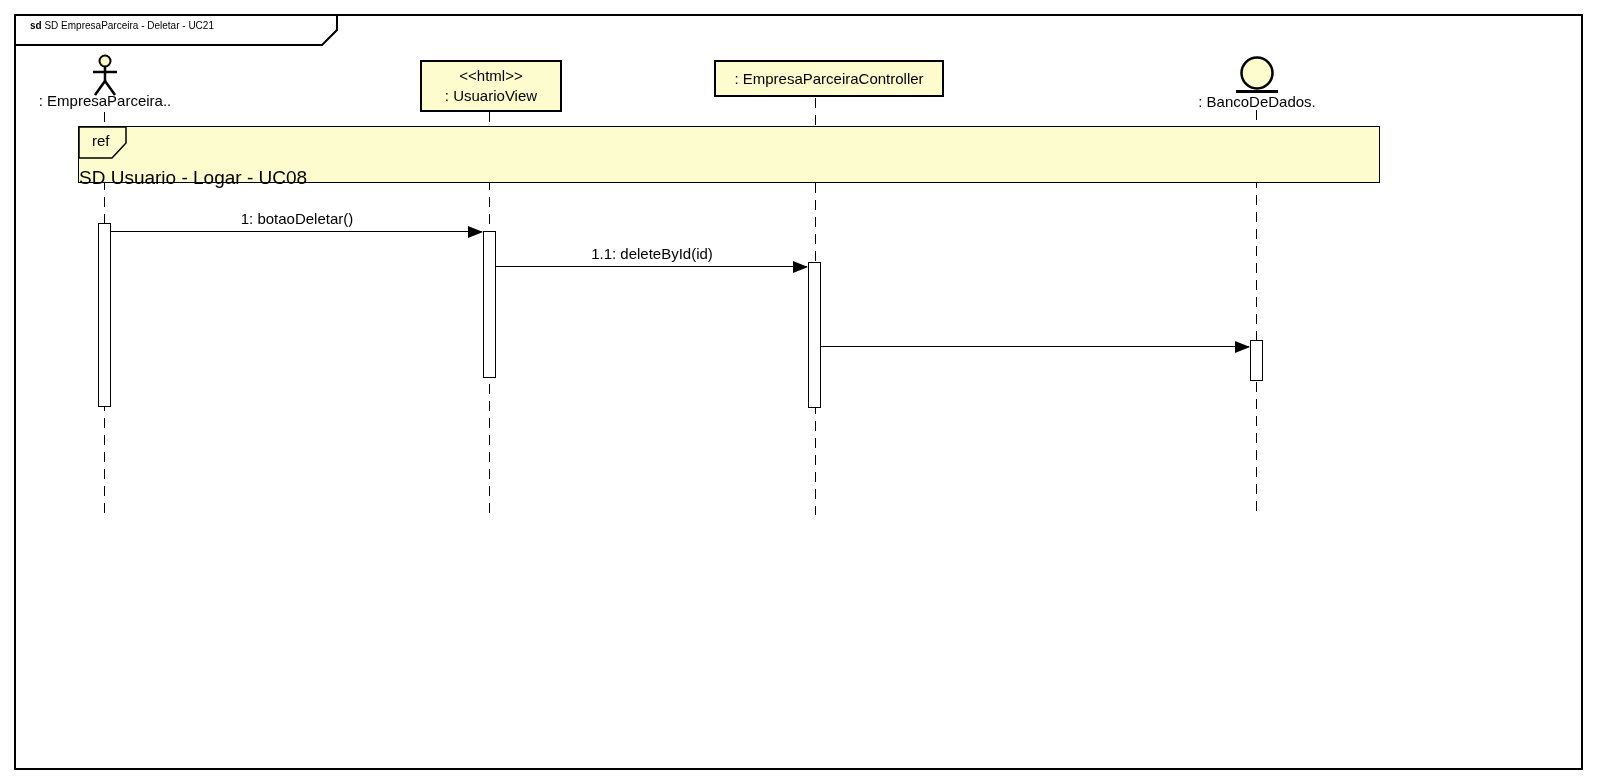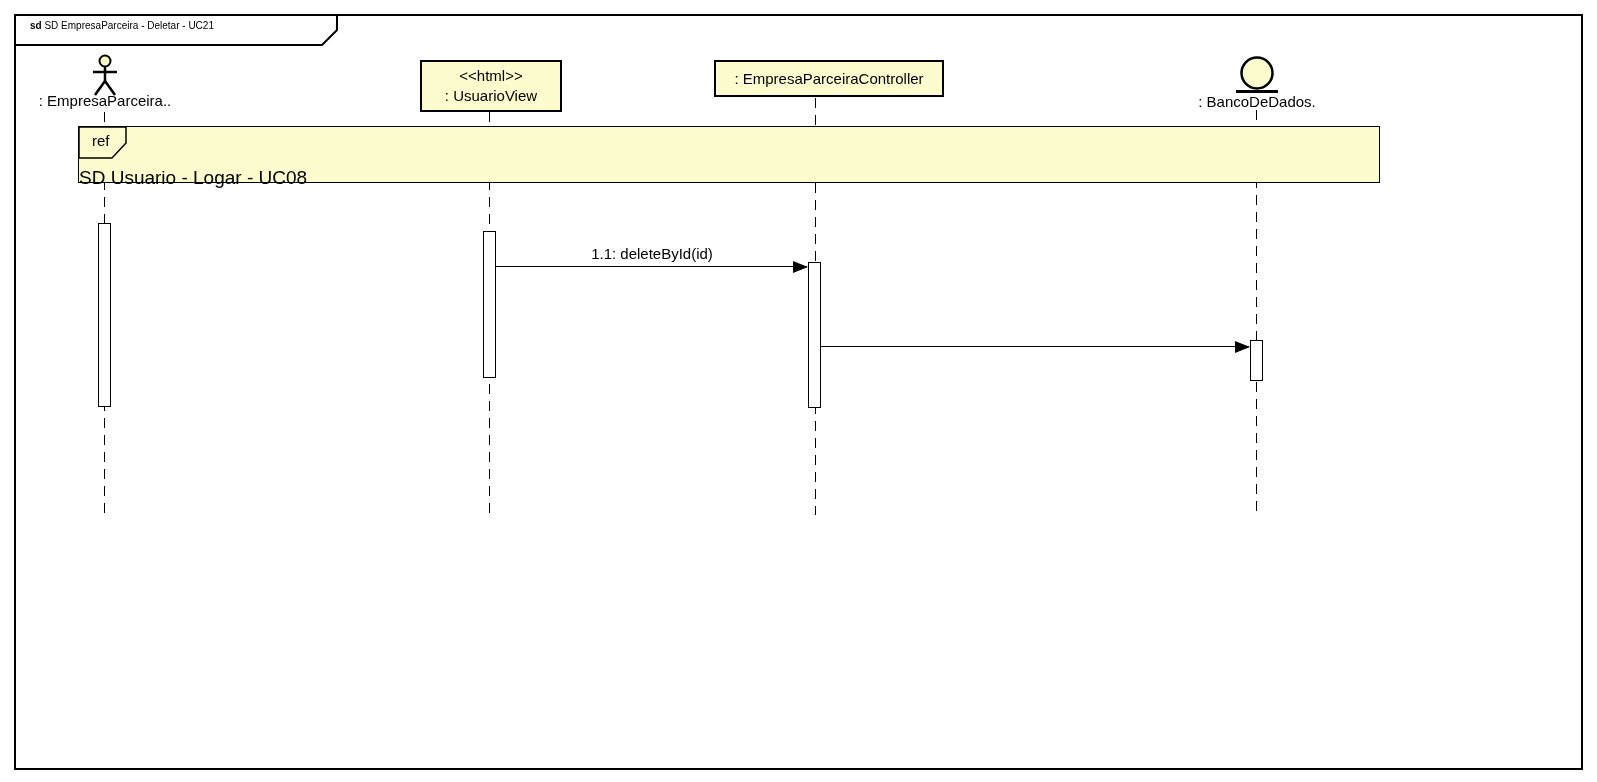--- a/index.html
+++ b/index.html
@@ -88,20 +88,25 @@
     </svg>
     <div class="ref-op">ref</div>
     <div class="ref-label">SD Usuario - Logar - UC08</div>
   </div>
 
   <div class="activation" style="left:98px;  top:223px; height:184px;"></div>
   <div class="activation" style="left:483px; top:231px; height:147px;"></div>
   <div class="activation" style="left:808px; top:262px; height:146px;"></div>
   <div class="activation" style="left:1250px; top:340px; height:41px;"></div>
 
+  <div class="message" style="left:111px; top:208px; width:372px;">
+    <div class="msg-label">1: botaoDeletar()</div>
+    <div class="msg-line"></div>
+    <div class="arrowhead"></div>
+  </div>
 
   <div class="message" style="left:496px; top:243px; width:312px;">
     <div class="msg-label">1.1: deleteById(id)</div>
     <div class="msg-line"></div>
     <div class="arrowhead"></div>
   </div>
 
   <div class="message" style="left:821px; top:323px; width:429px;">
     <div class="msg-line"></div>
     <div class="arrowhead"></div>

